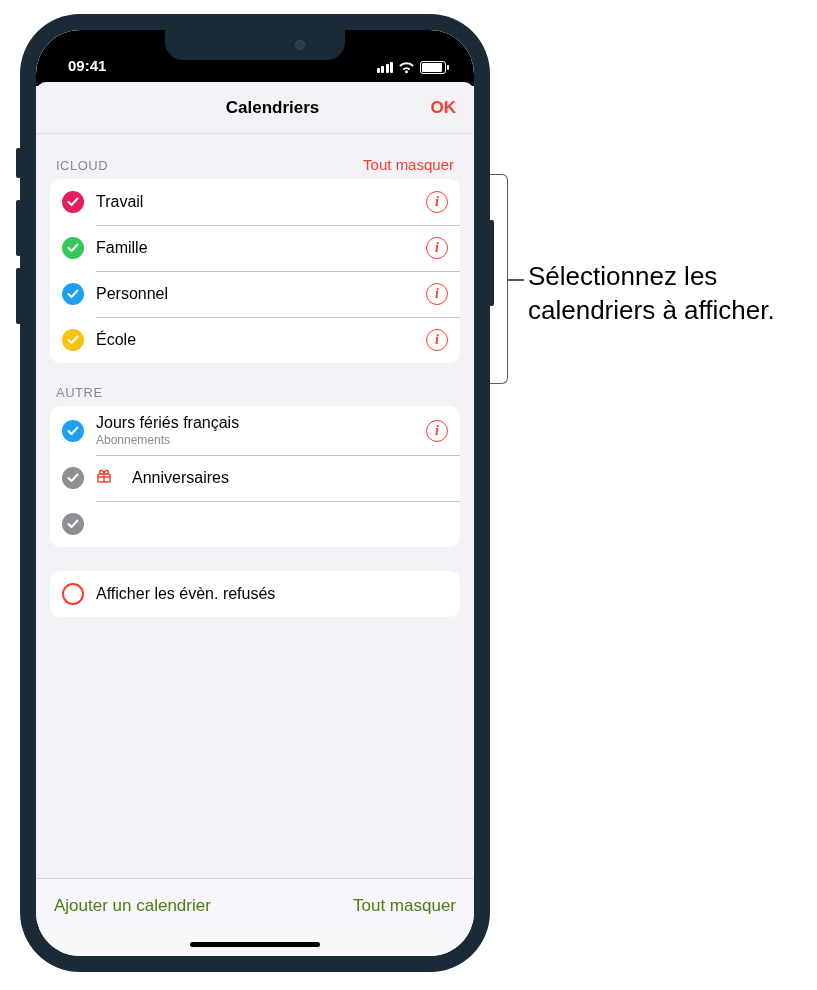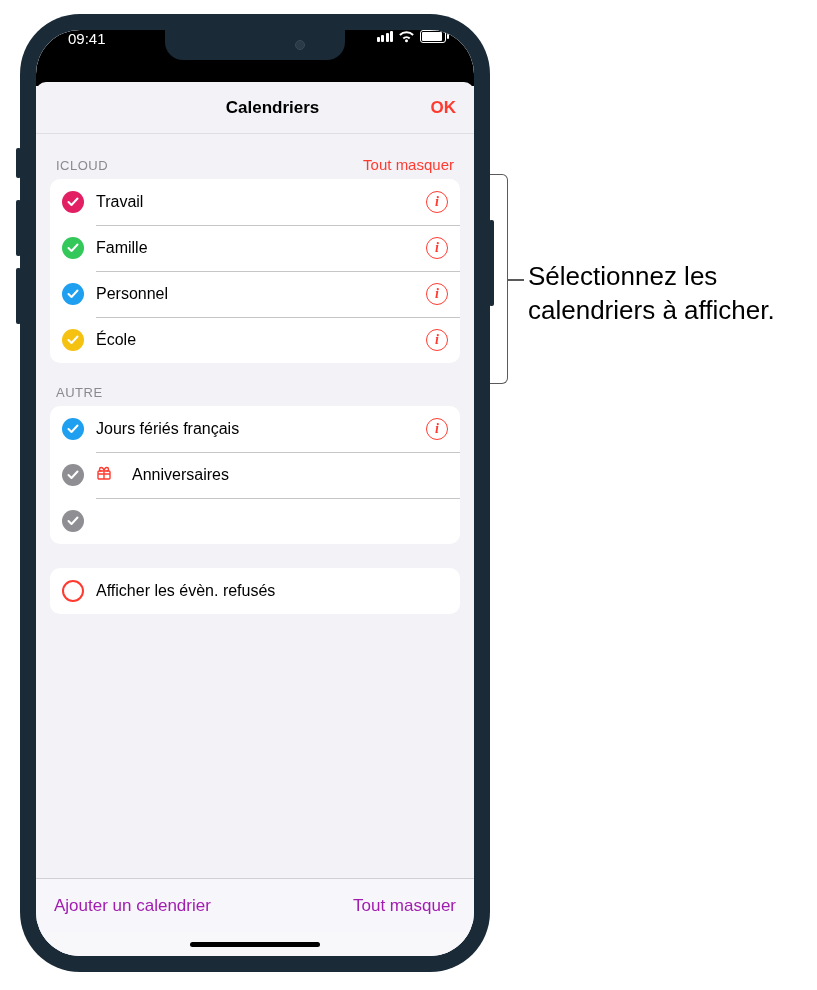--- a/index.html
+++ b/index.html
@@ -49,26 +49,26 @@
     .notch-dot {
       width: 10px;
       height: 10px;
       border-radius: 50%;
       background: #2a3a46;
       border: 1px solid #3a4a56;
     }
     .status-bar {
       height: 44px;
       display: flex;
-      align-items: flex-start;
+      align-items: flex-end;
       justify-content: space-between;
       padding: 0 28px 0 32px;
       background: #000;
       color: #fff;
-      font-weight: 400;
+      font-weight: 700;
       font-size: 15px;
       position: relative;
       z-index: 5;
       border-top-left-radius: 44px;
       border-top-right-radius: 44px;
     }
     .status-right {
       display: flex;
       align-items: center;
       gap: 5px;
@@ -240,21 +240,21 @@
     .gift-icon { color: #ff3b30; }
     .bottom-bar {
       height: 54px;
       border-top: 0.5px solid rgba(60,60,67,0.2);
       background: #f8f8fbcc;
       display: flex;
       align-items: center;
       justify-content: space-between;
       padding: 0 18px;
       font-size: 17px;
-      color: #a21caf;
+      color: #4d7c0f;
       gap: 18px;
     }
     .home-indicator {
       height: 24px;
       display: flex;
       align-items: center;
       justify-content: center;
       background: #f8f8fb;
     }
     .home-indicator div {
@@ -415,20 +415,21 @@
         </div>
         <div class="list">
           <div class="row">
             <span class="check" style="background:#1e9ff0">
               <svg width="12" height="10" viewBox="0 0 12 10">
                   <path fill="none" stroke="#fff" stroke-width="2" stroke-linecap="round" stroke-linejoin="round" d="M1.5 5 4.5 8 10.5 1.5"></path>
                 </svg>
             </span>
             <div class="row-body">
               <span class="row-label">Jours fériés français</span>
+              <span class="row-sub">Abonnements</span>
             </div>
             <span class="info-btn">
                 <span>i</span>
               </span>
           </div>
           <div class="row">
             <span class="check" style="background:#8e8e93">
               <svg width="12" height="10" viewBox="0 0 12 10">
                   <path fill="none" stroke="#fff" stroke-width="2" stroke-linecap="round" stroke-linejoin="round" d="M1.5 5 4.5 8 10.5 1.5"></path>
                 </svg>

